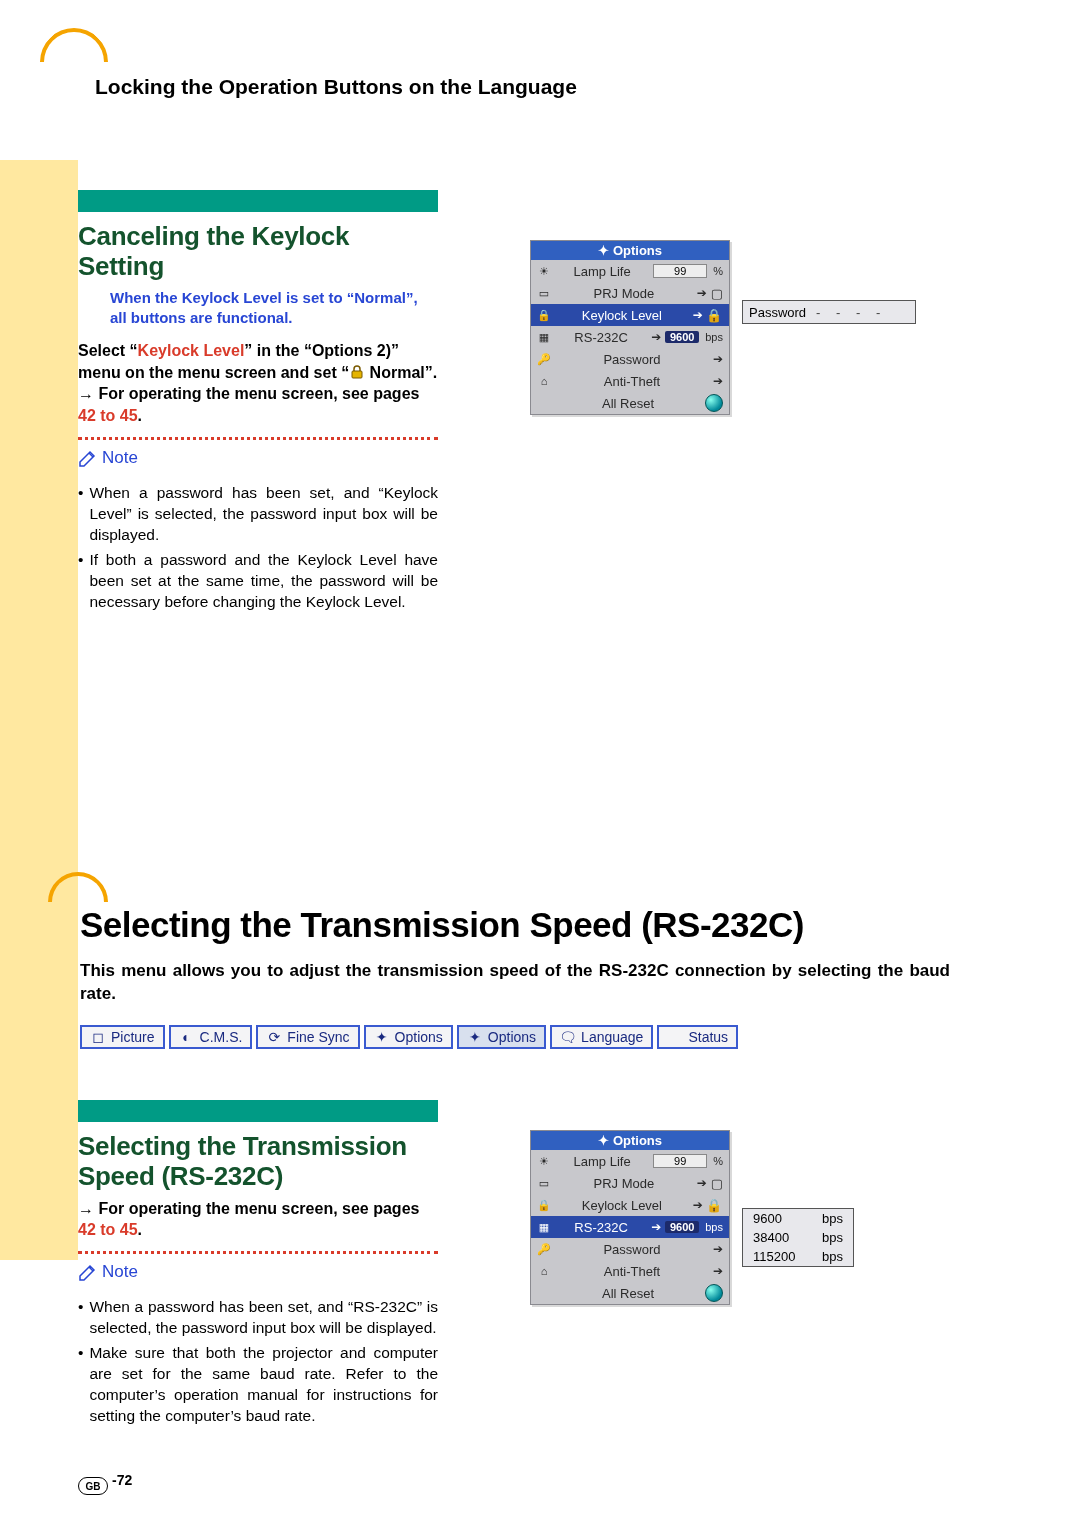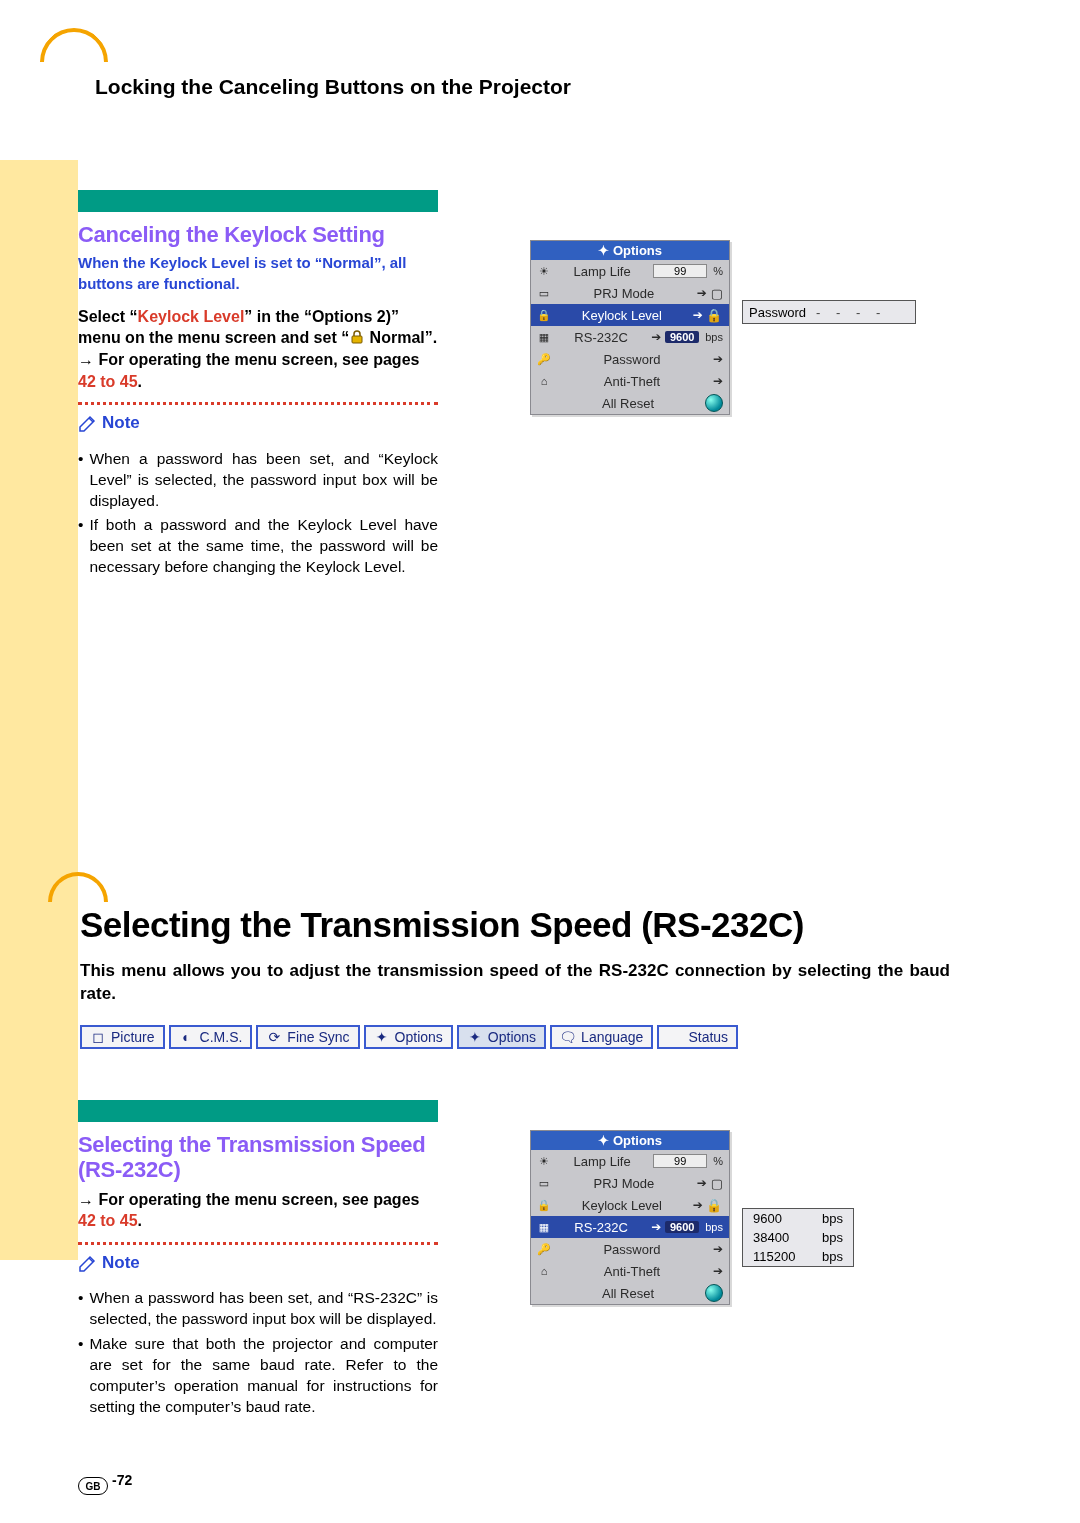--- a/index.html
+++ b/index.html
@@ -47,33 +47,34 @@
     position: absolute;
     left: 78px;
     width: 360px;
   }
   .green-bar {
     height: 22px;
     background: #009b85;
     margin-bottom: 10px;
   }
   .red-heading {
-    color: #8b5cf6;
+    color: #14532d;
     font-weight: 900;
-    font-size: 22px;
+    font-size: 26px;
     line-height: 1.15;
     letter-spacing: -0.3px;
     margin: 8px 0 6px 0;
   }
   .blue-intro {
     color: #2846d4;
     font-weight: bold;
     font-size: 15px;
     line-height: 1.35;
     margin-bottom: 12px;
+    margin-left: 32px;
   }
   .body-bold {
     font-weight: bold;
     font-size: 16px;
     line-height: 1.35;
   }
   .red-inline { color: #d93b2a; font-weight: bold; }
   .arrow { font-family: inherit; }
   .lock-inline {
     display: inline-block;
@@ -83,21 +84,21 @@
   .dotted-sep {
     border: none;
     border-top: 3px dotted #d93b2a;
     margin: 10px 0 8px 0;
   }
   .note-row {
     display: flex;
     align-items: flex-end;
     gap: 4px;
     color: #2846d4;
-    font-weight: bold;
+    font-weight: normal;
     font-size: 17px;
     margin-bottom: 4px;
   }
   .note-pencil {
     width: 20px; height: 20px;
   }
   .note-list {
     font-size: 15.5px;
     line-height: 1.35;
     padding-left: 0;
@@ -209,21 +210,21 @@
     display:inline-flex;align-items:center;justify-content:center;
     width:28px;height:16px;border:1.5px solid #000;border-radius:9px;font-size:10px;font-weight:bold;margin-top:12px;
   }
 </style>
 </head>
 <body>
 
 <div class="page">
   <div class="side-bar"></div>
   <div class="corner-arc"></div>
-  <div class="top-title">Locking the Canceling Buttons on the Projector</div>
+  <div class="top-title">Locking the Operation Buttons on the Language</div>
 
   <div class="left-col" style="top:190px;">
     <div class="green-bar"></div>
     <div class="red-heading">Canceling the Keylock Setting</div>
     <div class="blue-intro">When the Keylock Level is set to “Normal”, all buttons are functional.</div>
     <div class="body-bold">
       <span>Select “</span><span class="red-inline">Keylock Level</span><span>” in the “Options 2)” menu on the menu screen and set “</span><span class="lock-inline"><svg viewBox="0 0 16 16">
             <rect x="3" y="7" width="10" height="7" rx="1" fill="#e5b400" stroke="#7a5a00"></rect>
             <path d="M5 7V5a3 3 0 0 1 6 0v2" fill="none" stroke="#7a5a00" stroke-width="1.5"></path>
           </svg></span><span> Normal”.</span>

